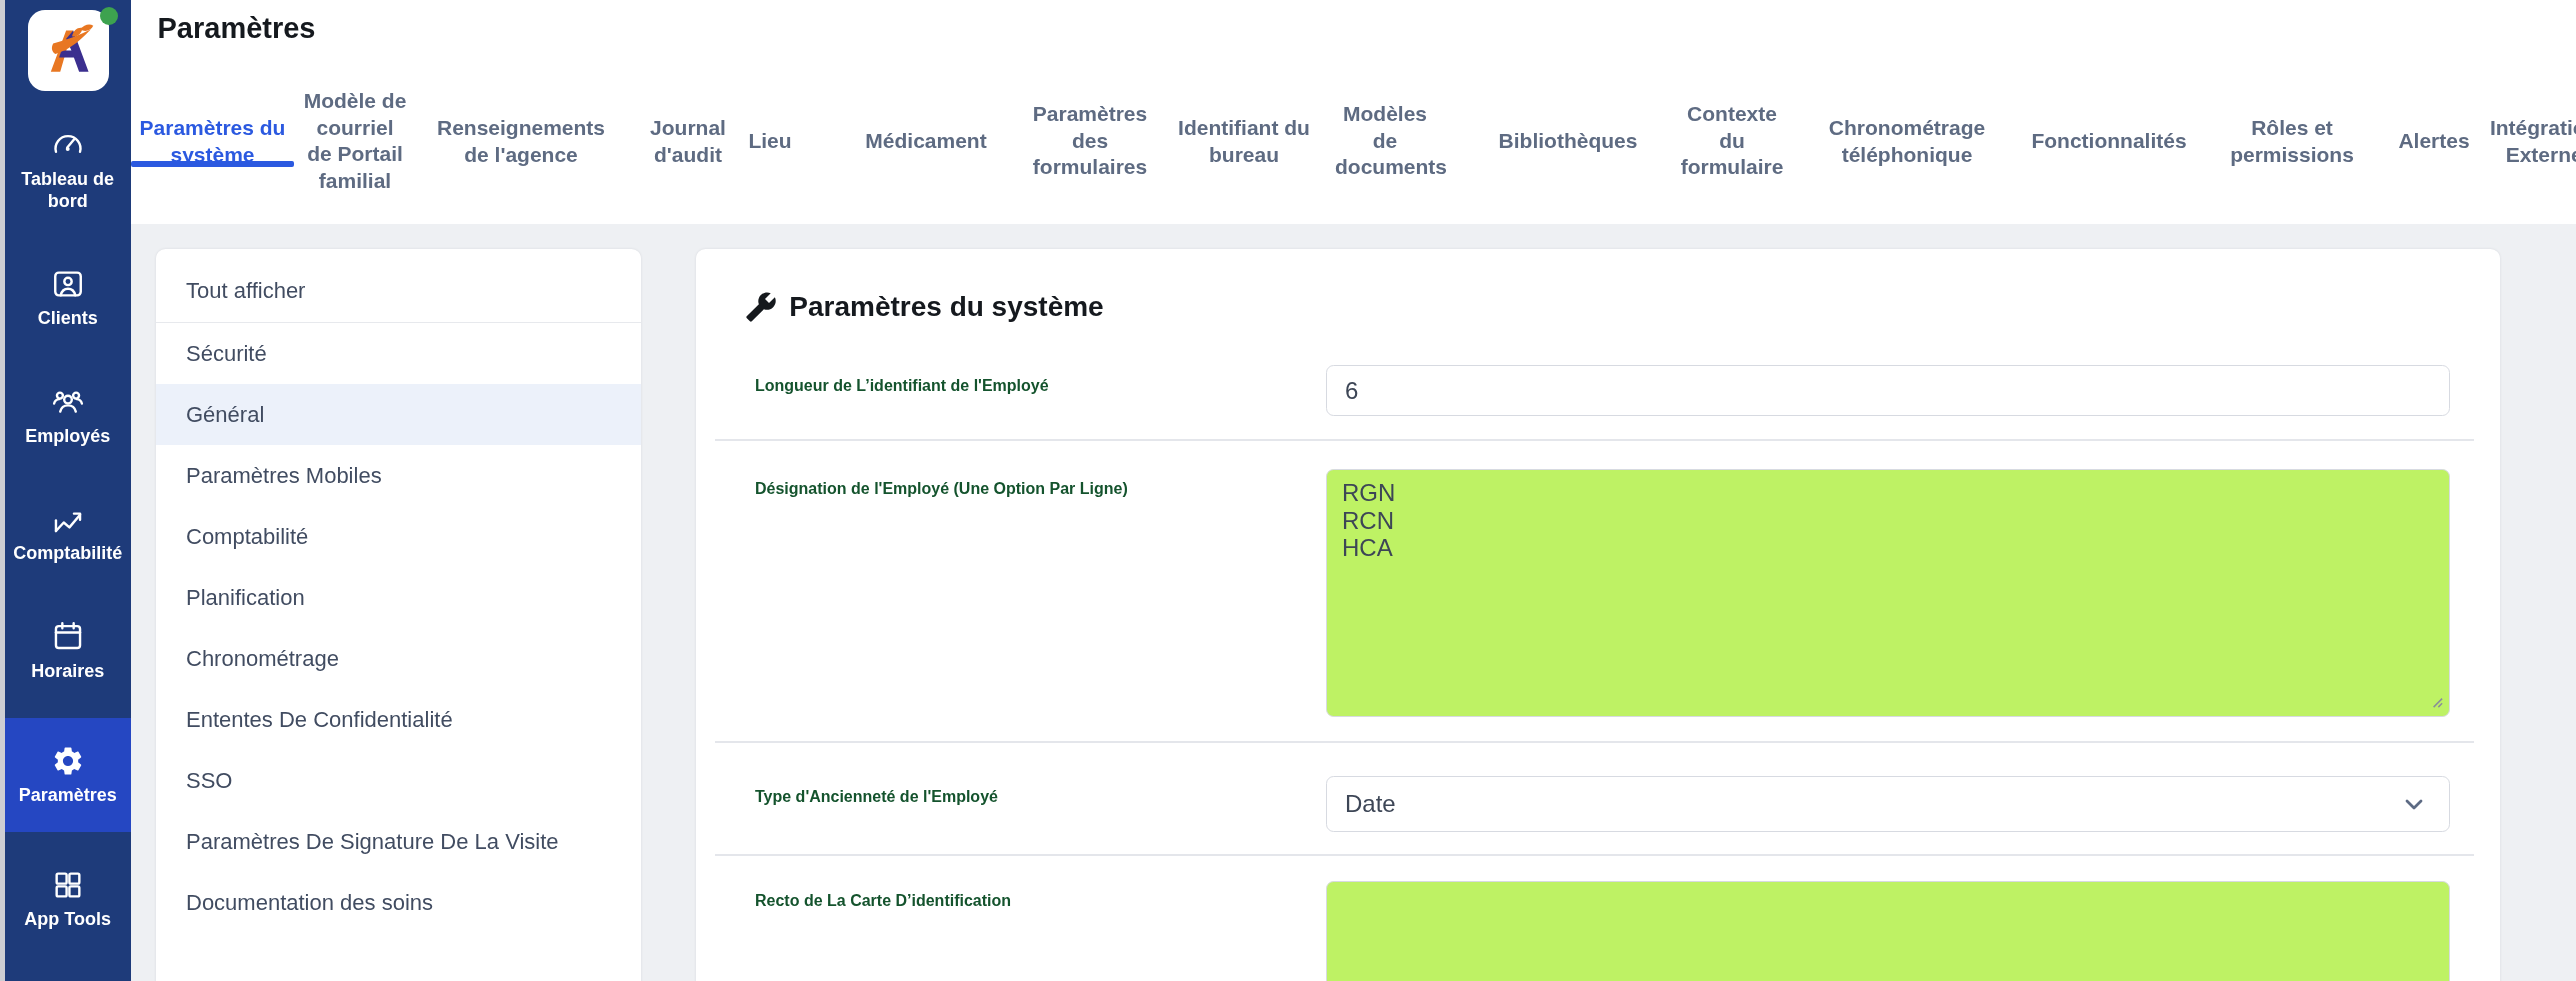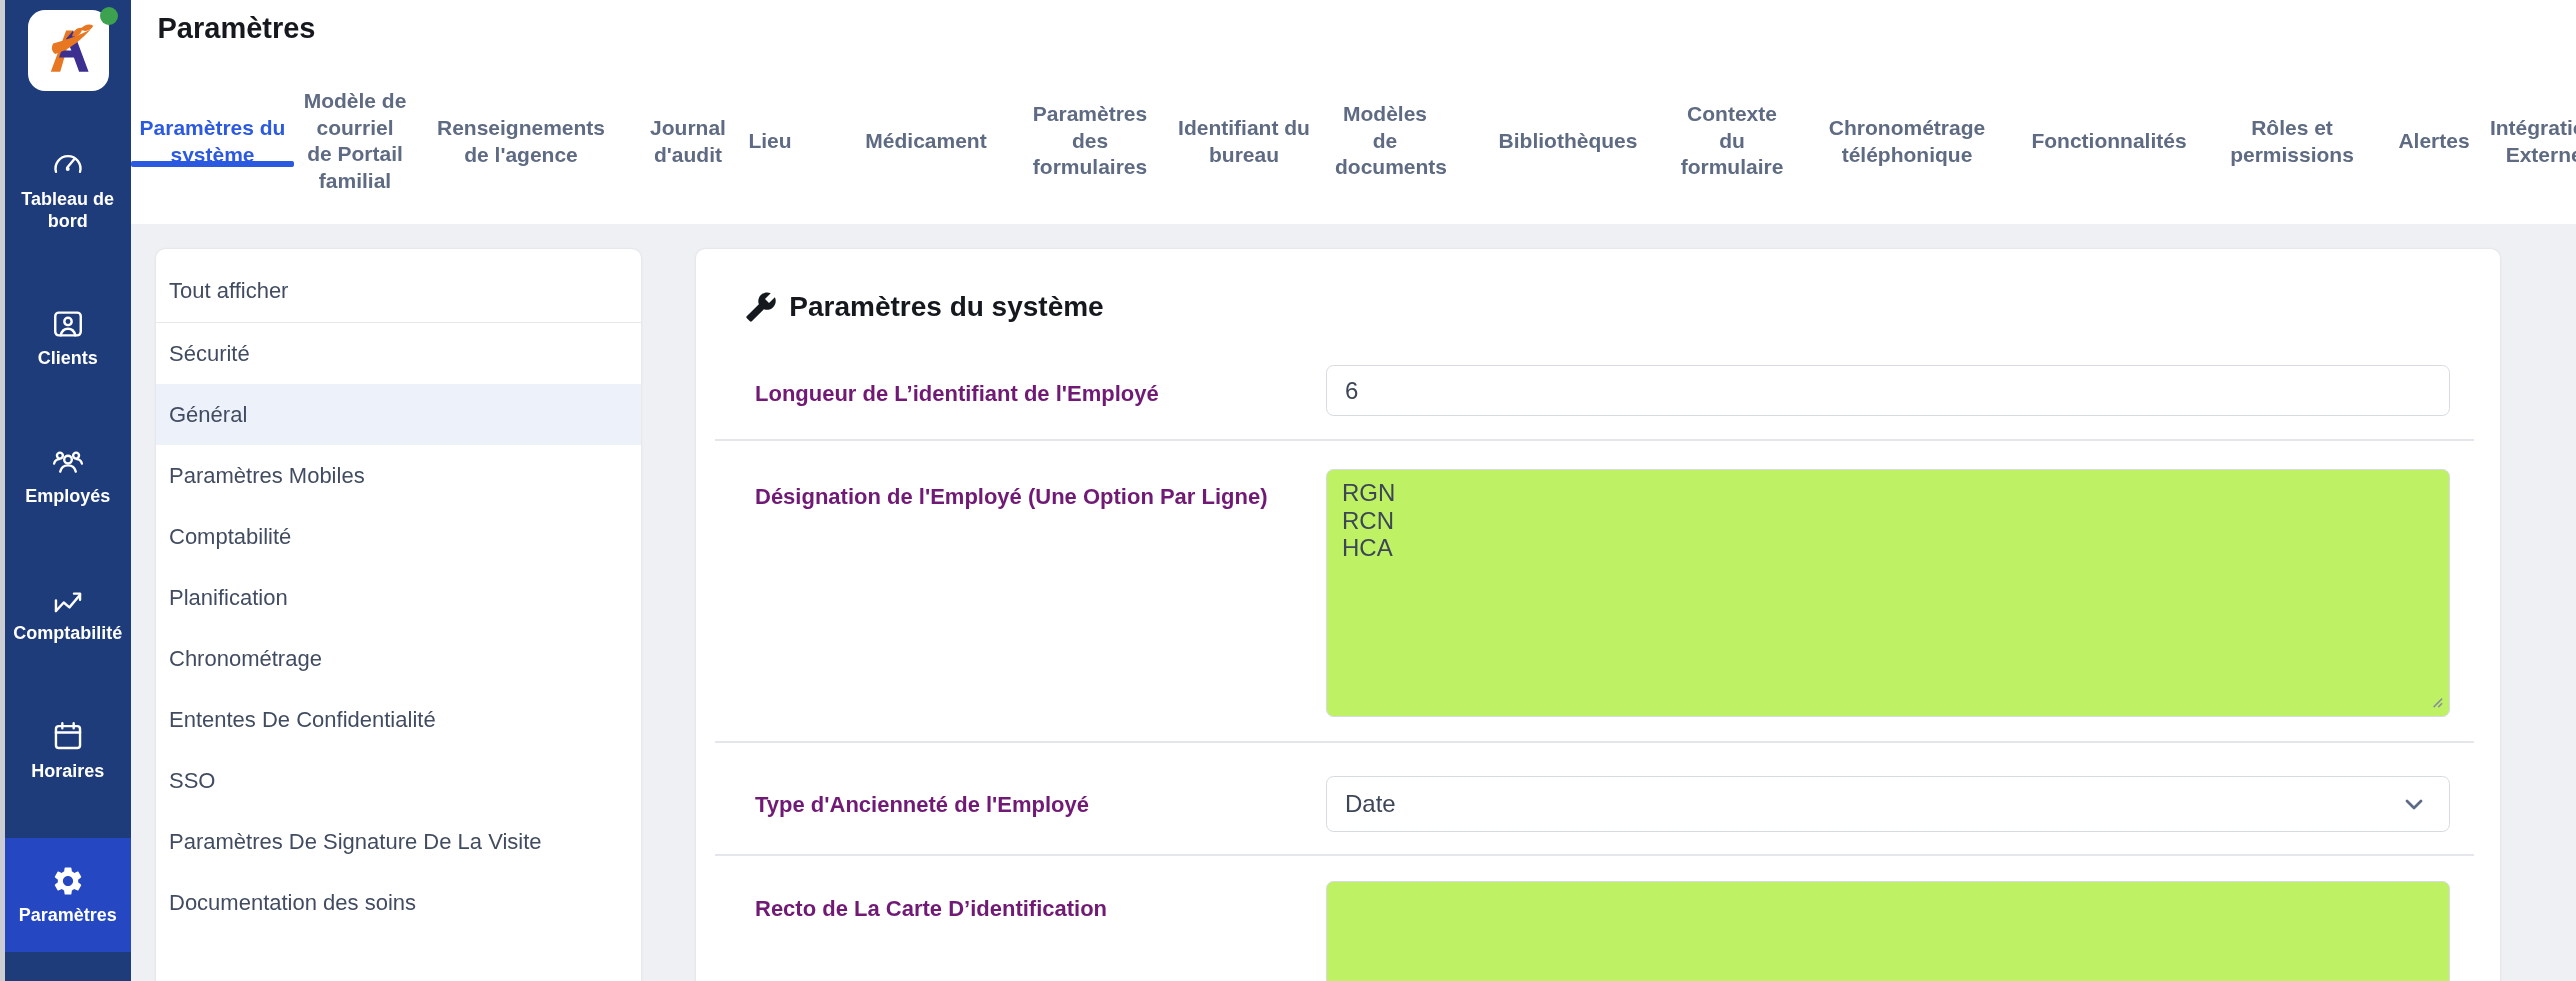--- a/index.html
+++ b/index.html
@@ -9,21 +9,21 @@
     background: #eef0f3;
     position: relative;
   }
 
   
   .edge-strip { position:absolute; left:0; top:0; width:4.7px; height:981px; background:#cdced3; }
 
   
   .sidebar {
     position:absolute; left:4.7px; top:0; width:126px; height:981px;
-    background:#1e3b7a; z-index:5; display:flex; flex-direction:column; align-items:stretch;gap:20px;
+    background:#1e3b7a; z-index:5; display:flex; flex-direction:column; align-items:stretch;
   }
   .logo-wrap { position:relative; height:91px; flex:0 0 auto; }
   .logo-tile {
     position:absolute; left:23px; top:9.5px; width:81px; height:81px;
     background:#fff; border-radius:17px; display:flex; align-items:center; justify-content:center;
   }
   .status-dot {
     position:absolute; left:95px; top:6.6px; width:18px; height:18px;
     border-radius:50%; background:#3da24f; z-index:2;
   }
@@ -75,21 +75,21 @@
     background:#2b59e0; border-radius:1.9px;
   }
 
   
   .menu-card {
     position:absolute; left:156px; top:249px; width:485px; height:1042px;
     background:#fff; border-radius:9.5px; box-shadow:0 0.9px 2.8px rgba(16,24,40,.10);
     padding-top:11.4px; z-index:2; overflow:hidden;
   }
   .menu-item {
-    height:61px; display:flex; align-items:center; padding-left:13px;
+    height:61px; display:flex; align-items:center; padding-left:30px;
     font-size:22px; color:#414c61; cursor:pointer;
   }
   .menu-item:first-child { height:63px; border-bottom:0.9px solid #e7e9ed; }
   .menu-item.active { background:#ecf1fa; }
 
   
   .main-card {
     position:absolute; left:696px; top:249px; width:1804px; height:1042px;
     background:#fff; border-radius:9.5px; box-shadow:0 0.9px 2.8px rgba(16,24,40,.10);
     z-index:2; overflow:hidden;
@@ -105,21 +105,21 @@
     content:""; position:absolute; left:19px; right:26.5px; bottom:0;
     height:1.9px; background:#e4e6eb;
   }
   .form-row.last::after { display:none; }
   .row1 { padding-top:36px; padding-bottom:24.6px; }
   .row2 { padding-top:28px; padding-bottom:26.5px; }
   .row3 { padding-top:33px; padding-bottom:24px; }
   .row4 { padding-top:24.6px; padding-bottom:0; }
   .f-label {
     flex:0 0 530px; margin-right:41px; padding-top:5.7px;
-    font-size:22px; font-weight:bold; color:#701a75; line-height:29px;margin-top:8px;
+    font-size:16px; font-weight:bold; color:#14532d; line-height:29px;
   }
   .f-control { flex:1 1 auto; position:relative; }
   .text-input {
     width:100%; height:51px; border:1.9px solid #d7dae1; border-radius:7.6px;
     padding:0 18px; font-size:24px; color:#3d4656; background:#fff; outline:none;
     font-family:"Liberation Sans", sans-serif;
   }
   .textarea {
     width:100%; border:1.9px solid #d7dae1; border-radius:7.6px;
     padding:9.5px 15px; font-size:24px; line-height:27.5px; color:#3d4656;

